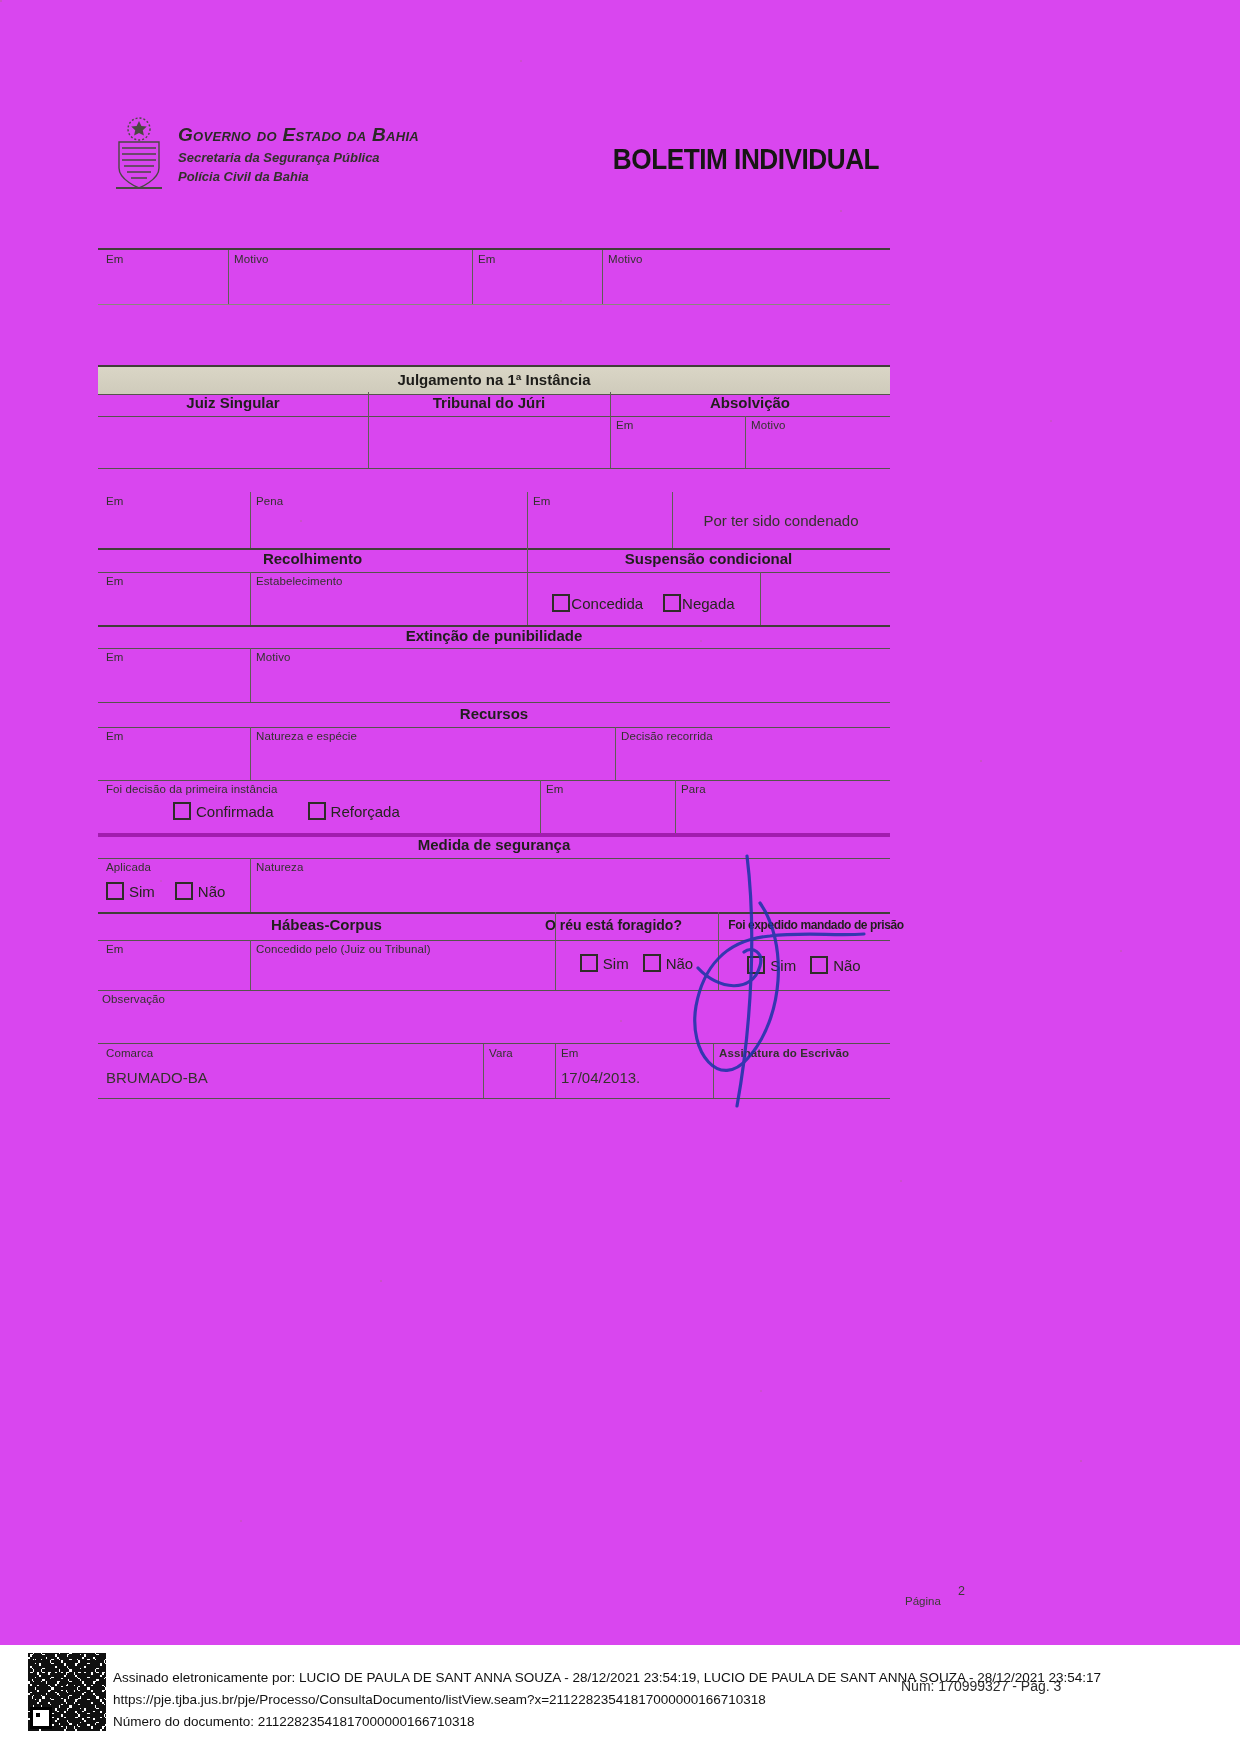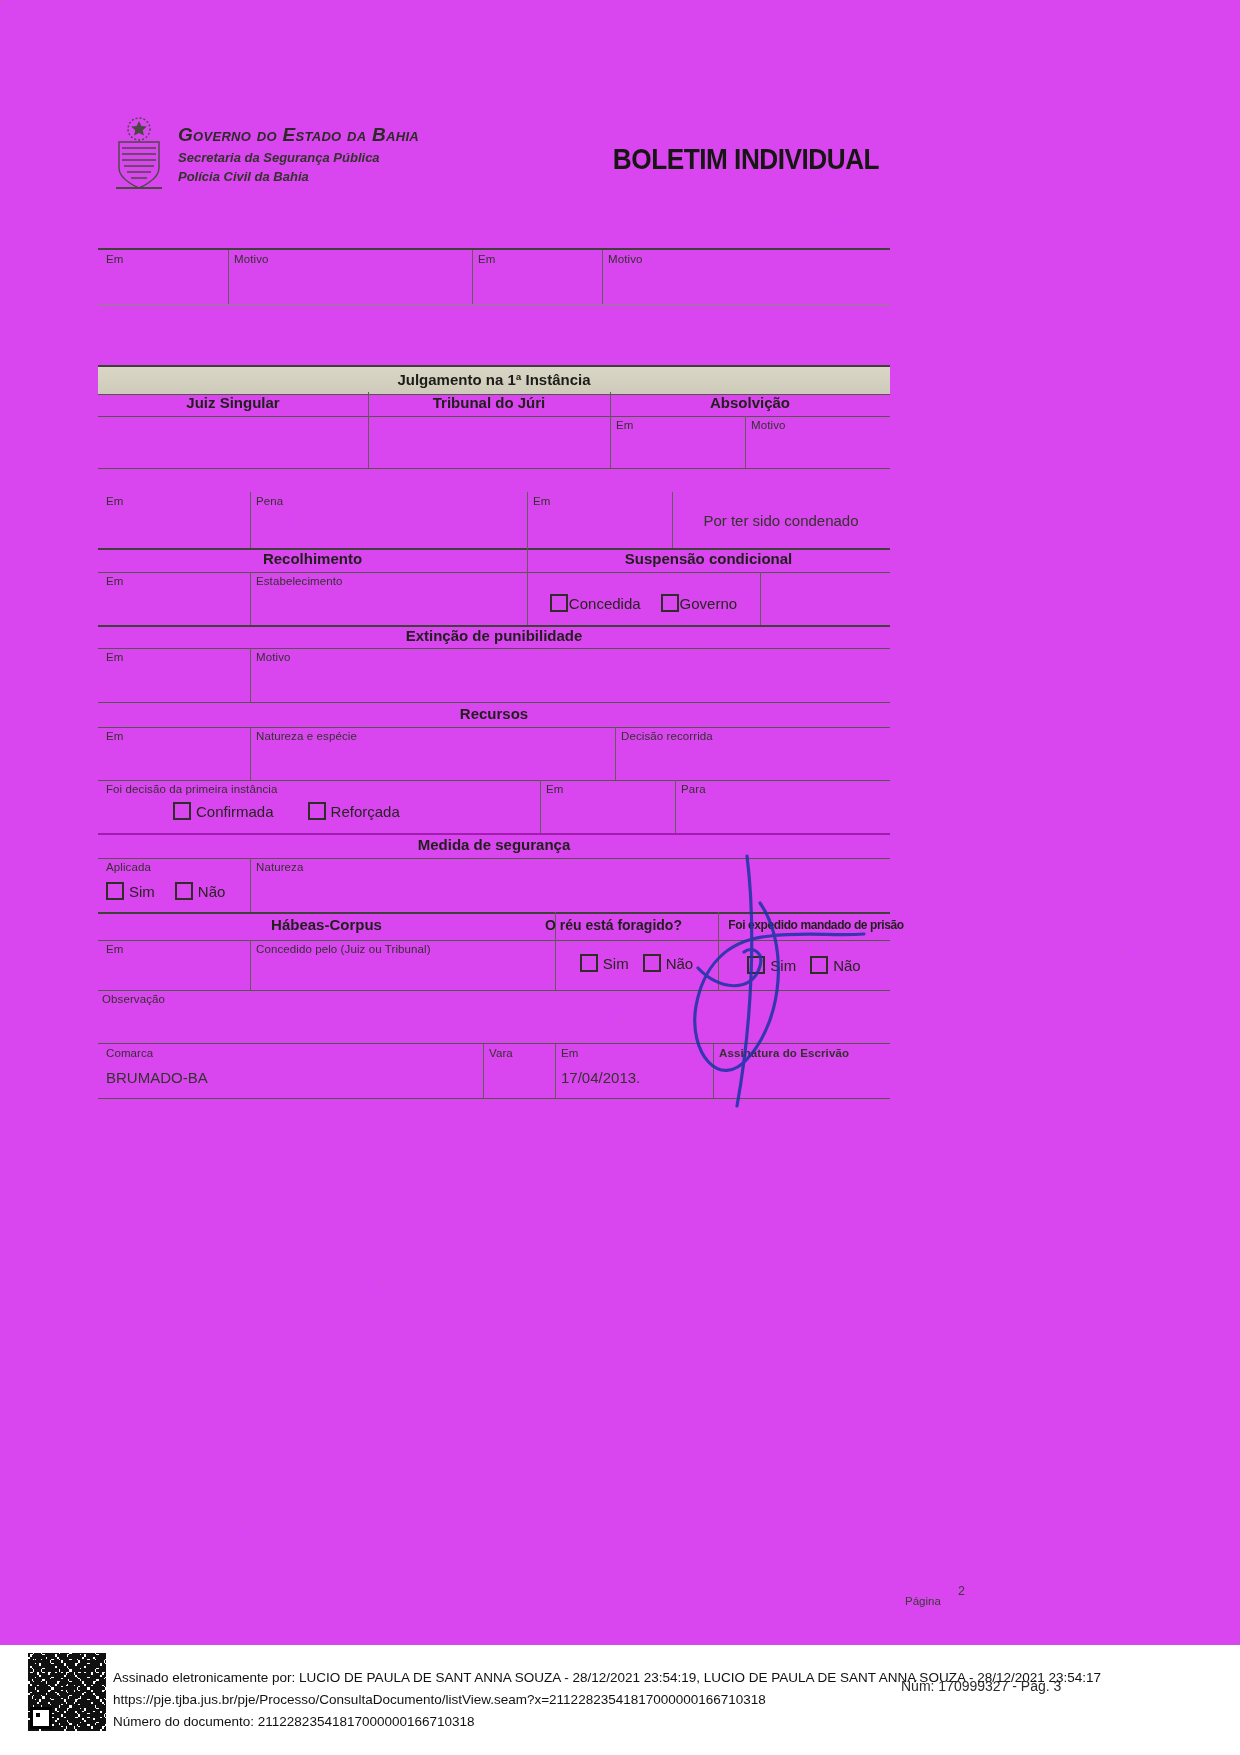--- a/index.html
+++ b/index.html
@@ -115,21 +115,21 @@
     <i class="v" style="left:152px"></i>
     <i class="v" style="left:429px"></i>
     <i class="v" style="left:662px"></i>
     <span class="lbl" style="left:8px">Em</span>
     <span class="lbl" style="left:158px">Estabelecimento</span>
     <div class="cbg" style="left:429px;width:233px;top:22px;justify-content:center;">
       <span class="cb"></span>
         <span class="cbl tight">Concedida</span>
       <span class="gap"></span>
       <span class="cb"></span>
-        <span class="cbl tight">Governo</span>
+        <span class="cbl tight">Negada</span>
     </div>
   </div>
 
   <div class="row" style="top:625px;height:23px;border-bottom:1px solid #56544d;">
     <span class="hc" style="left:0;width:792px">Extinção de punibilidade</span>
   </div>
   <div class="row" style="top:648px;height:54px;border-bottom:1px solid #56544d;">
     <i class="v" style="left:152px"></i>
     <span class="lbl" style="left:8px">Em</span>
     <span class="lbl" style="left:158px">Motivo</span>
@@ -139,21 +139,21 @@
     <span class="hc" style="left:0;width:792px;top:3px">Recursos</span>
   </div>
   <div class="row" style="top:727px;height:53px;border-bottom:1px solid #56544d;">
     <i class="v" style="left:152px"></i>
     <i class="v" style="left:517px"></i>
     <span class="lbl" style="left:8px">Em</span>
     <span class="lbl" style="left:158px">Natureza e espécie</span>
     <span class="lbl" style="left:523px">Decisão recorrida</span>
   </div>
 
-  <div class="row" style="top:780px;height:53px;border-bottom:2px solid #a21caf;">
+  <div class="row" style="top:780px;height:53px;border-bottom:4px solid #a21caf;">
     <i class="v" style="left:442px"></i>
     <i class="v" style="left:577px"></i>
     <span class="lbl" style="left:8px">Foi decisão da primeira instância</span>
     <span class="lbl" style="left:448px">Em</span>
     <span class="lbl" style="left:583px">Para</span>
     <div class="cbg bold" style="left:75px;top:22px;">
       <span class="cb"></span>
         <span class="cbl">Confirmada</span>
       <span class="gap" style="width:34px"></span>
       <span class="cb"></span>

